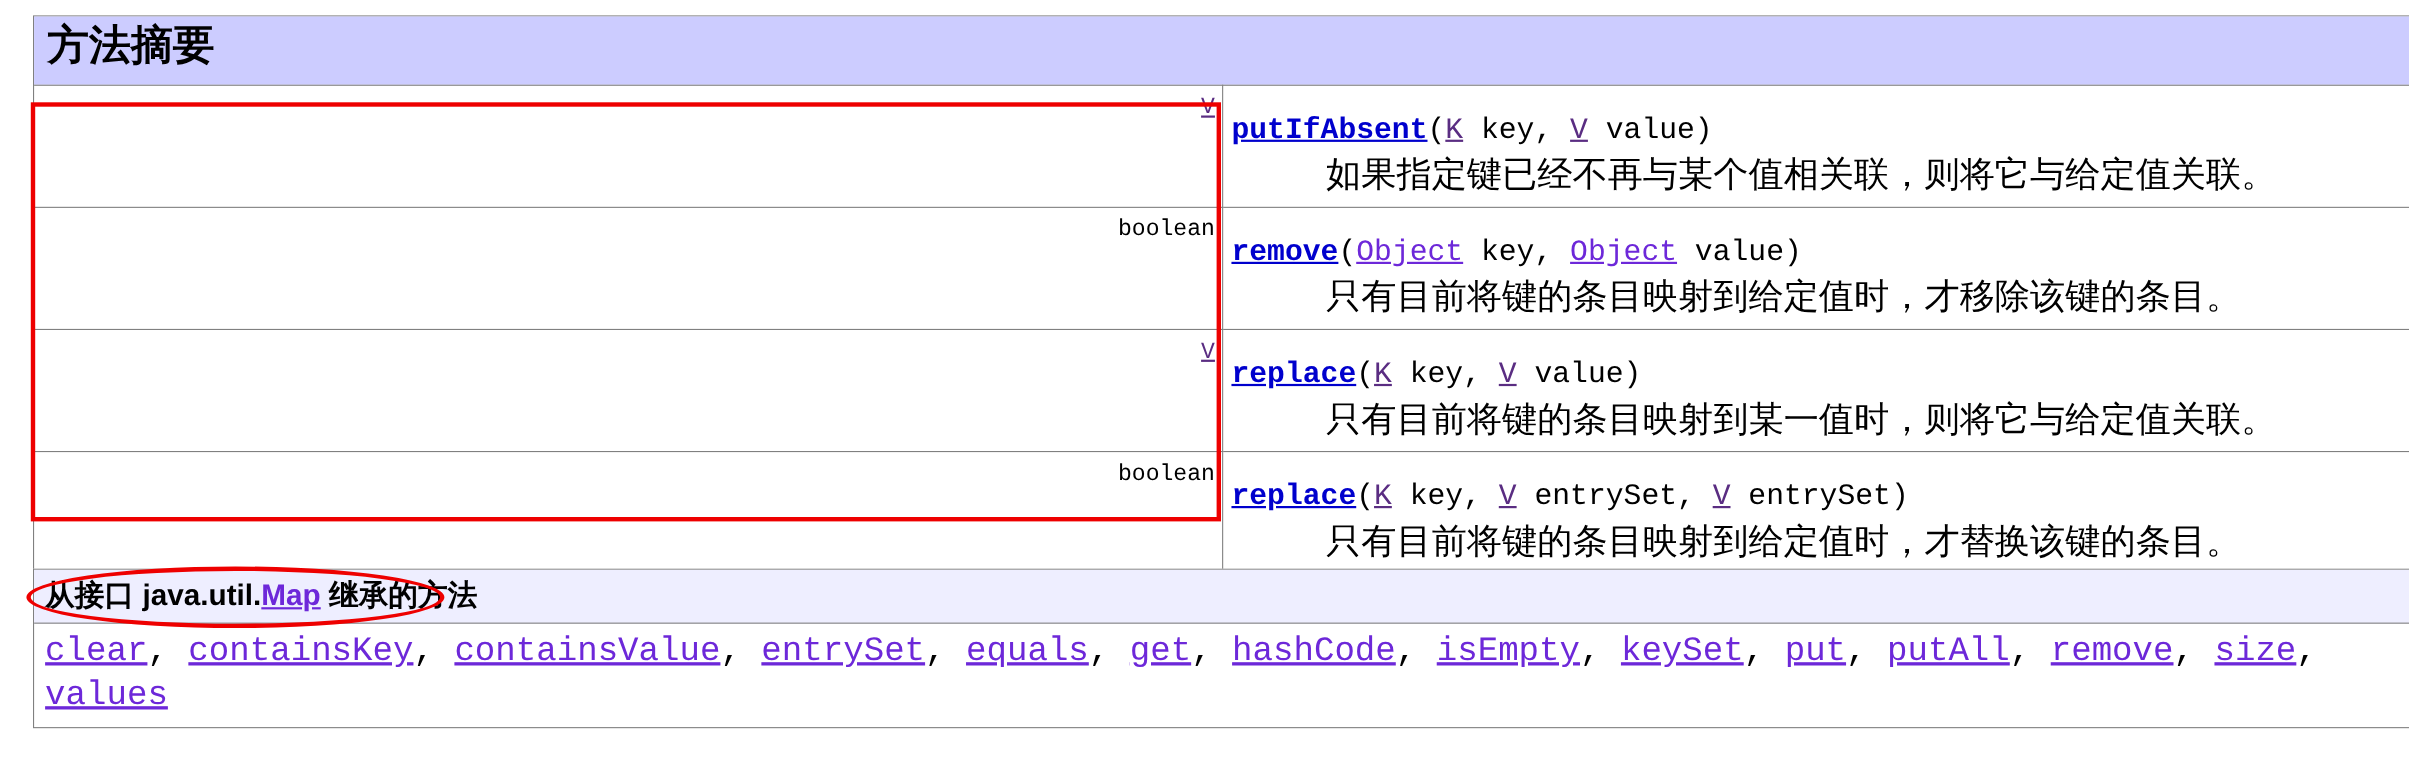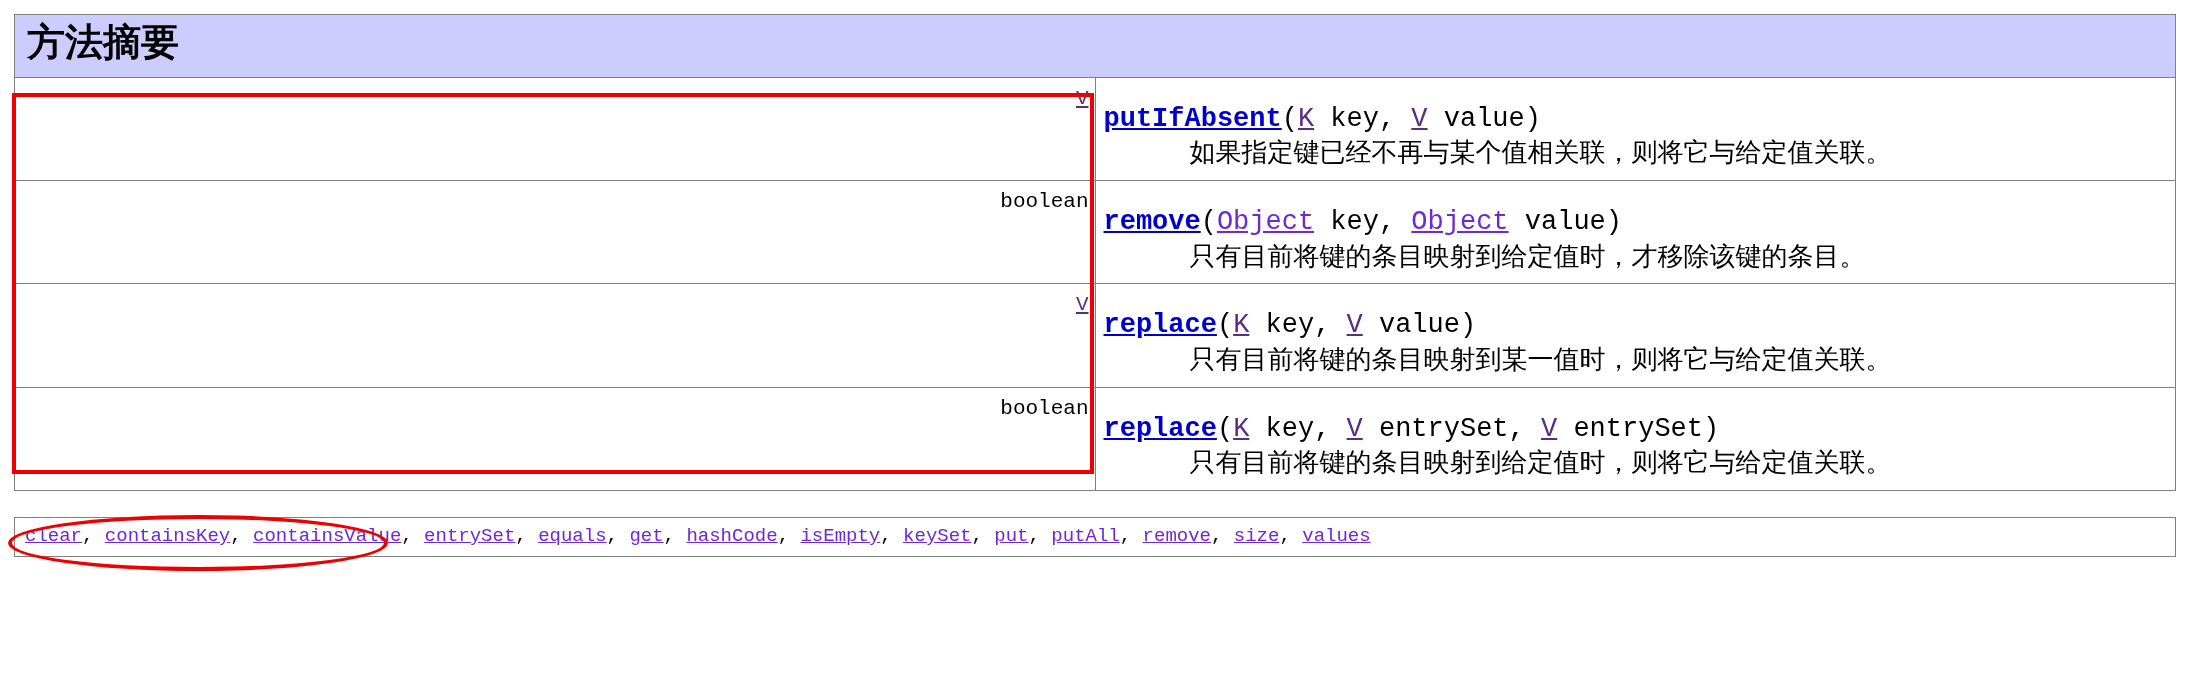--- a/index.html
+++ b/index.html
@@ -10,21 +10,21 @@
   body {
     width: 2190px;
     height: 692px;
     font-family: "Liberation Sans", sans-serif;
     position: relative;
     overflow: hidden;
   }
 
   .page {
     position: absolute;
-    left: 0; top: 0;
+    left: 16px; top: 0;
     width: 1752px;
     height: 692px;
   }
 
   
   .summary-table {
     position: absolute;
     left: 14px;
     top: 14px;
     width: 2162px;
@@ -72,22 +72,22 @@
     font-family: "Liberation Mono", monospace;
     font-size: 27px;
     color: #000000;
     line-height: 1.28;
   }
   tr.last-row td { border-bottom: none; }
 
   .sig-line { white-space: nowrap; }
   .desc-line {
     padding-left: 86px;
-    font-family: Liberation Mono, monospace;
-    font-size: 26px;
+    font-family: Liberation Serif, serif;
+    font-size: 32px;
     line-height: 1.3;
     color: #000000;
     margin-top: 2px;
   }
 
   .mlink {
     color: #0000cd;
     font-weight: bold;
     text-decoration: underline;
   }
@@ -132,21 +132,21 @@
     font-family: "Liberation Sans", sans-serif;
     font-weight: bold;
     font-size: 27px;
     color: #000000;
     line-height: 1.2;
   }
   .inherit-header .tlink { font-weight: bold; }
   .inherit-body {
     padding: 6px 8px 8px 10px;
     font-family: "Liberation Mono", monospace;
-    font-size: 19px;
+    font-size: 31px;
     line-height: 1.28;
     color: #000000;
   }
   .inherit-body .tlink { white-space: nowrap; }
 
   
   .red-ellipse {
     position: absolute;
     left: 8px;
     top: 515px;
@@ -201,29 +201,32 @@
             <td class="ret-col"><a class="gvar" href="#">V</a></td>
             <td class="sig-col">
               <div class="sig-line"><a class="mlink" href="#">replace</a><span>(</span><a class="gvar" href="#">K</a><span> key, </span><a class="gvar" href="#">V</a><span> value)</span></div>
               <div class="desc-line">只有目前将键的条目映射到某一值时，则将它与给定值关联。</div>
             </td>
           </tr>
           <tr class="last-row">
             <td class="ret-col"><span>boolean</span></td>
             <td class="sig-col">
               <div class="sig-line"><a class="mlink" href="#">replace</a><span>(</span><a class="gvar" href="#">K</a><span> key, </span><a class="gvar" href="#">V</a><span> entrySet, </span><a class="gvar" href="#">V</a><span> entrySet)</span></div>
-              <div class="desc-line">只有目前将键的条目映射到给定值时，则将它与给定值关联。</div>
+              <div class="desc-line">只有目前将键的条目映射到给定值时，才替换该键的条目。</div>
             </td>
           </tr>
       </tbody>
     </table>
   </div>
 
   <div class="red-rect"></div>
 
   <div class="inherit-block">
+    <div class="inherit-header">
+      <span>从接口 </span><span>java.util.</span><a class="tlink" href="#">Map</a><span> 继承的方法</span>
+    </div>
     <div class="inherit-body" id="inherited-list"><a class="tlink" href="#">clear</a><span>, </span><a class="tlink" href="#">containsKey</a><span>, </span><a class="tlink" href="#">containsValue</a><span>, </span><a class="tlink" href="#">entrySet</a><span>, </span><a class="tlink" href="#">equals</a><span>, </span><a class="tlink" href="#">get</a><span>, </span><a class="tlink" href="#">hashCode</a><span>, </span><a class="tlink" href="#">isEmpty</a><span>, </span><a class="tlink" href="#">keySet</a><span>, </span><a class="tlink" href="#">put</a><span>, </span><a class="tlink" href="#">putAll</a><span>, </span><a class="tlink" href="#">remove</a><span>, </span><a class="tlink" href="#">size</a><span>, </span><a class="tlink" href="#">values</a></div>
   </div>
 
   <div class="red-ellipse"></div>
 
 
 </div>
 
 </body></html>

